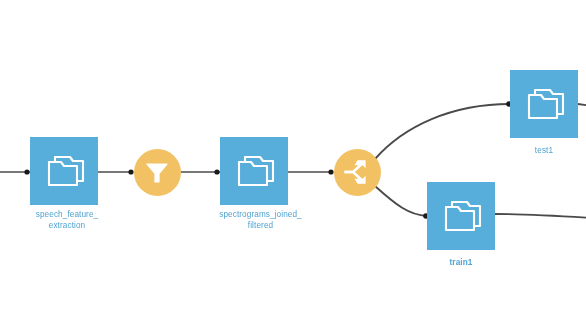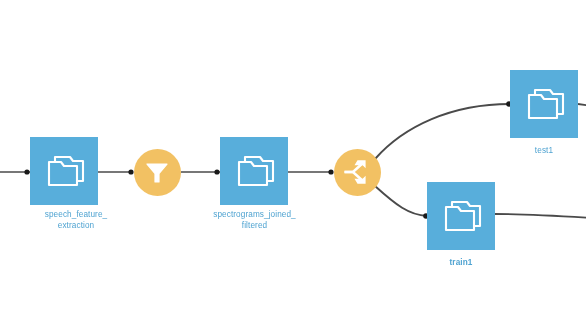--- a/index.html
+++ b/index.html
@@ -88,42 +88,42 @@
 
   <div class="node">
     <div class="node-box" style="left:30px; top:137px;">
       <svg class="icon-svg" width="44" height="38" viewBox="0 0 44 38" xmlns="http://www.w3.org/2000/svg">
         <g fill="none" stroke="#FFFFFF" stroke-width="2.1" stroke-linejoin="round" stroke-linecap="round">
           <path d="M13 5 L28 5 L31 9 L41 9 L41 29 L13 29 Z"></path>
           <path d="M7 10 L19 10 L22 14 L35 14 L35 33 L7 33 Z" fill="#58AEDB"></path>
         </g>
       </svg>
     </div>
-    <div class="node-label" style="left:16px; top:210px; width:120px;">speech_feature_
+    <div class="node-label" style="left:7px; top:210px; width:120px;">speech_feature_
 extraction</div>
   </div>
 
   <div class="node">
     <div class="node-circle" style="left:133.5px; top:148.5px;">
       <svg class="icon-svg" width="26" height="26" viewBox="0 0 26 26" xmlns="http://www.w3.org/2000/svg">
         <path d="M3 5 L23 5 L15 14.5 L15 23 L11 23 L11 14.5 Z" fill="#FFFFFF" stroke="#FFFFFF" stroke-width="1.2" stroke-linejoin="round"></path>
       </svg>
     </div>
   </div>
 
   <div class="node">
     <div class="node-box" style="left:220px; top:137px;">
       <svg class="icon-svg" width="44" height="38" viewBox="0 0 44 38" xmlns="http://www.w3.org/2000/svg">
         <g fill="none" stroke="#FFFFFF" stroke-width="2.1" stroke-linejoin="round" stroke-linecap="round">
           <path d="M13 5 L28 5 L31 9 L41 9 L41 29 L13 29 Z"></path>
           <path d="M7 10 L19 10 L22 14 L35 14 L35 33 L7 33 Z" fill="#58AEDB"></path>
         </g>
       </svg>
     </div>
-    <div class="node-label" style="left:187px; top:210px; width:135px;">spectrograms_joined_
+    <div class="node-label" style="left:193px; top:210px; width:135px;">spectrograms_joined_
 filtered</div>
   </div>
 
   <div class="node">
     <div class="node-circle" style="left:333.5px; top:148.5px;">
       <svg class="icon-svg" width="30" height="30" viewBox="0 0 30 30" xmlns="http://www.w3.org/2000/svg">
         <g fill="none" stroke="#FFFFFF" stroke-width="2.6" stroke-linejoin="miter" stroke-linecap="butt">
           <path d="M2.5 15 L11 15 L22 5"></path>
           <path d="M2.5 15 L11 15 L22 25"></path>
         </g>

